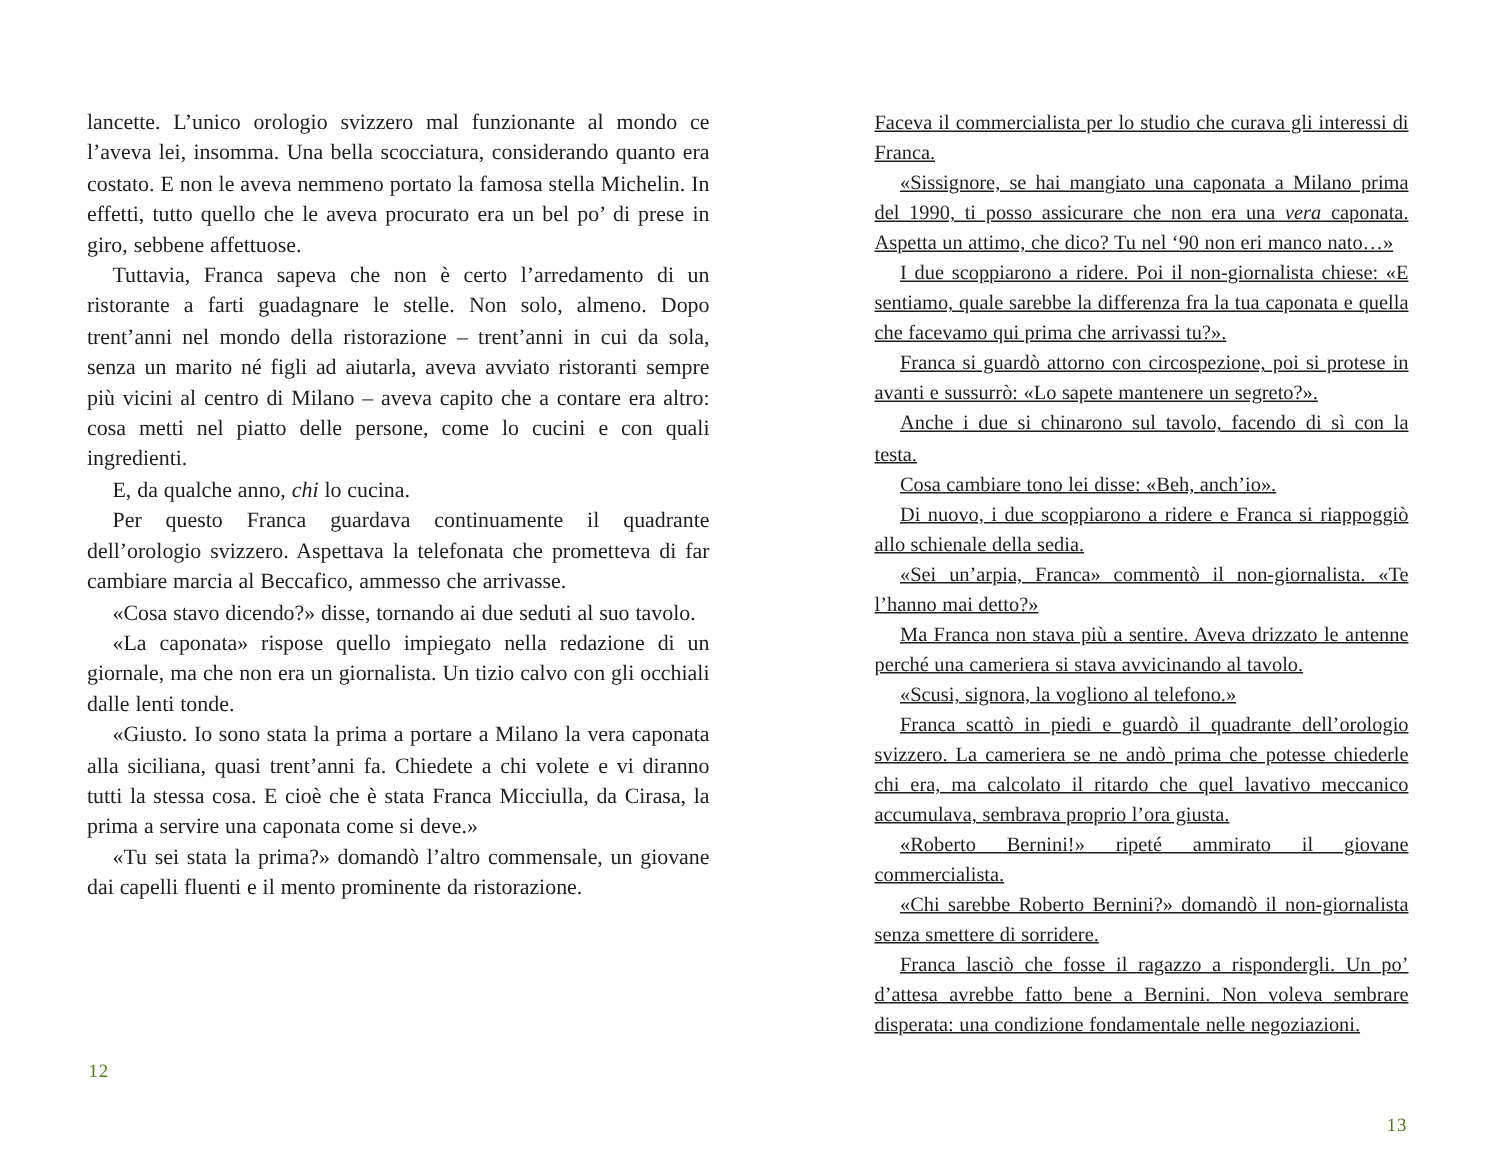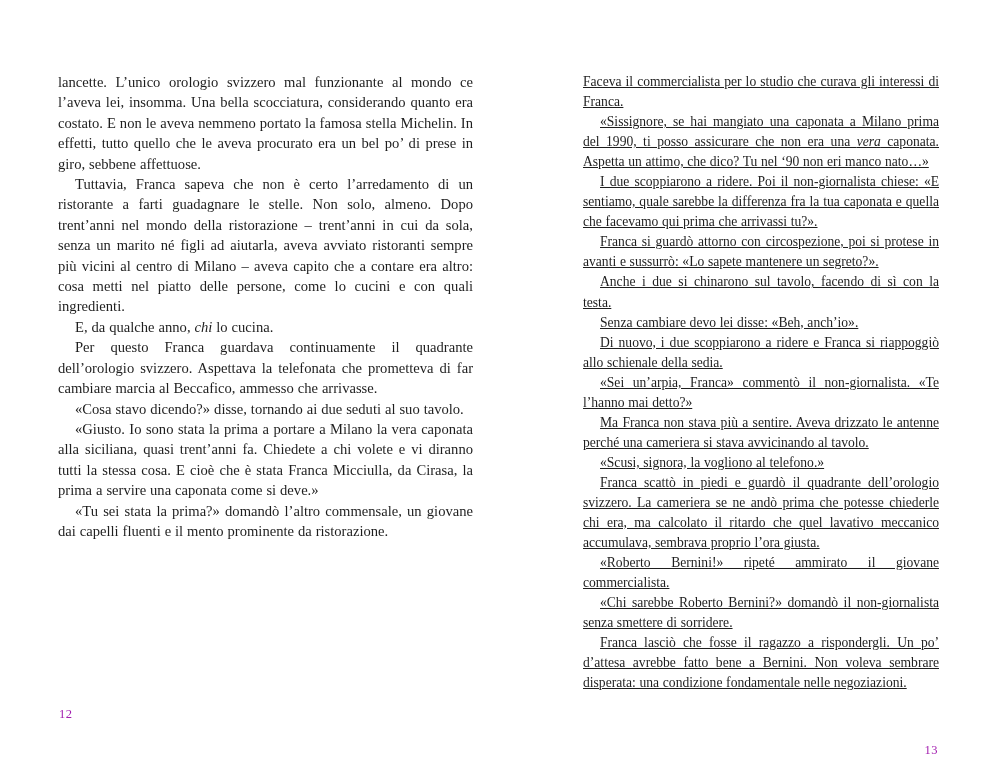--- a/index.html
+++ b/index.html
@@ -29,52 +29,53 @@
     margin: 0;
     hyphens: auto;
     -webkit-hyphens: auto;
     word-spacing: 0.02em;
   }
   p.para.indent { text-indent: 17px; }
   .page-number {
     position: absolute;
     top: 707px;
     font-size: 12.5px;
-    color: #a21caf;
+    color: #4d7c0f;
     letter-spacing: 0.5px;
   }
   .number-left  { left: 1px; }
   .number-right { right: 1px; margin-top: 36px; }
 </style>
 </head>
 <body>
 
 <div class="spread">
 
   <section class="page page-verso">
     <div class="page-text">
         <p class="para"><span>lancette. L’unico orologio svizzero mal funzionante al mondo ce l’aveva lei, insomma. Una bella scocciatura, considerando quanto era costato. E non le aveva nemmeno portato la famosa stella Michelin. In effetti, tutto quello che le aveva procurato era un bel po’ di prese in giro, sebbene affettuose.</span></p>
         <p class="para indent"><span>Tuttavia, Franca sapeva che non è certo l’arredamento di un ristorante a farti guadagnare le stelle. Non solo, almeno. Dopo trent’anni nel mondo della ristorazione – trent’anni in cui da sola, senza un marito né figli ad aiutarla, aveva avviato ristoranti sempre più vicini al centro di Milano – aveva capito che a contare era altro: cosa metti nel piatto delle persone, come lo cucini e con quali ingredienti.</span></p>
         <p class="para indent"><span>E, da qualche anno, </span><i>chi</i><span> lo cucina.</span></p>
         <p class="para indent"><span>Per questo Franca guardava continuamente il quadrante dell’orologio svizzero. Aspettava la telefonata che prometteva di far cambiare marcia al Beccafico, ammesso che arrivasse.</span></p>
         <p class="para indent"><span>«Cosa stavo dicendo?» disse, tornando ai due seduti al suo tavolo.</span></p>
+        <p class="para indent"><span>«La caponata» rispose quello impiegato nella redazione di un giornale, ma che non era un giornalista. Un tizio calvo con gli occhiali dalle lenti tonde.</span></p>
         <p class="para indent"><span>«Giusto. Io sono stata la prima a portare a Milano la vera caponata alla siciliana, quasi trent’anni fa. Chiedete a chi volete e vi diranno tutti la stessa cosa. E cioè che è stata Franca Micciulla, da Cirasa, la prima a servire una caponata come si deve.»</span></p>
         <p class="para indent"><span>«Tu sei stata la prima?» domandò l’altro commensale, un giovane dai capelli fluenti e il mento prominente da ristorazione.</span></p>
       </div>
     <div class="page-number number-left">12</div>
   </section>
 
   <section class="page page-recto">
     <div class="page-text">
         <p class="para"><span>Faceva il commercialista per lo studio che curava gli interessi di Franca.</span></p>
         <p class="para indent"><span>«Sissignore, se hai mangiato una caponata a Milano prima del 1990, ti posso assicurare che non era una </span><i>vera</i><span> caponata. Aspetta un attimo, che dico? Tu nel ‘90 non eri manco nato…»</span></p>
         <p class="para indent"><span>I due scoppiarono a ridere. Poi il non-giornalista chiese: «E sentiamo, quale sarebbe la differenza fra la tua caponata e quella che facevamo qui prima che arrivassi tu?».</span></p>
         <p class="para indent"><span>Franca si guardò attorno con circospezione, poi si protese in avanti e sussurrò: «Lo sapete mantenere un segreto?».</span></p>
         <p class="para indent"><span>Anche i due si chinarono sul tavolo, facendo di sì con la testa.</span></p>
-        <p class="para indent"><span>Senza cambiare devo lei disse: «Beh, anch’io».</span></p>
+        <p class="para indent"><span>Cosa cambiare tono lei disse: «Beh, anch’io».</span></p>
         <p class="para indent"><span>Di nuovo, i due scoppiarono a ridere e Franca si riappoggiò allo schienale della sedia.</span></p>
         <p class="para indent"><span>«Sei un’arpia, Franca» commentò il non-giornalista. «Te l’hanno mai detto?»</span></p>
         <p class="para indent"><span>Ma Franca non stava più a sentire. Aveva drizzato le antenne perché una cameriera si stava avvicinando al tavolo.</span></p>
         <p class="para indent"><span>«Scusi, signora, la vogliono al telefono.»</span></p>
         <p class="para indent"><span>Franca scattò in piedi e guardò il quadrante dell’orologio svizzero. La cameriera se ne andò prima che potesse chiederle chi era, ma calcolato il ritardo che quel lavativo meccanico accumulava, sembrava proprio l’ora giusta.</span></p>
         <p class="para indent"><span>«Roberto Bernini!» ripeté ammirato il giovane commercialista.</span></p>
         <p class="para indent"><span>«Chi sarebbe Roberto Bernini?» domandò il non-giornalista senza smettere di sorridere.</span></p>
         <p class="para indent"><span>Franca lasciò che fosse il ragazzo a rispondergli. Un po’ d’attesa avrebbe fatto bene a Bernini. Non voleva sembrare disperata: una condizione fondamentale nelle negoziazioni.</span></p>
       </div>
     <div class="page-number number-right">13</div>

